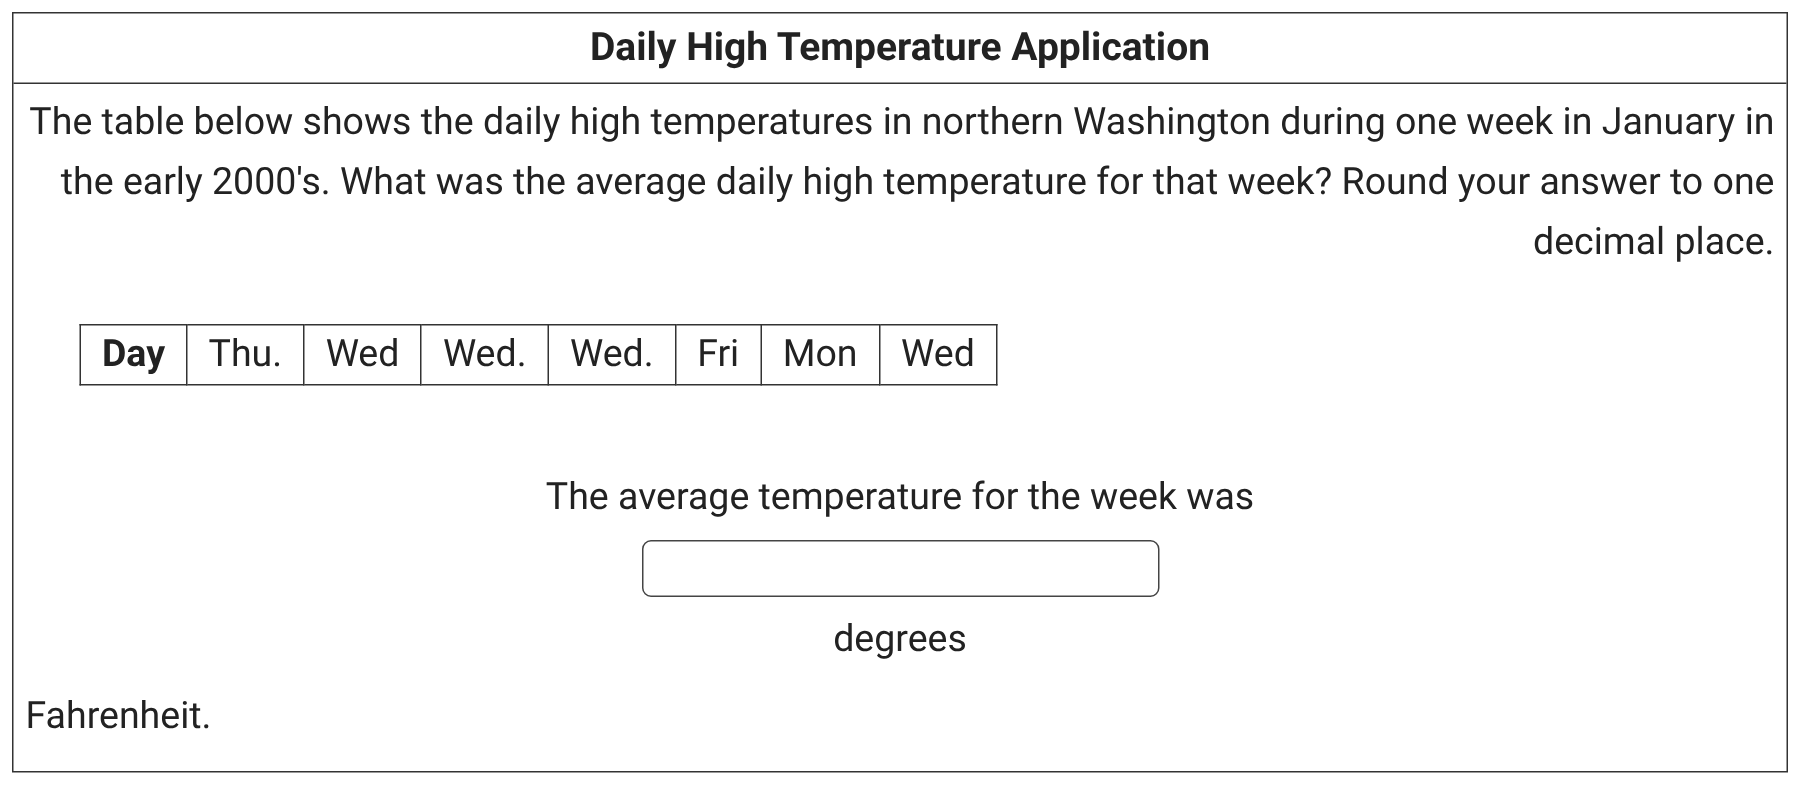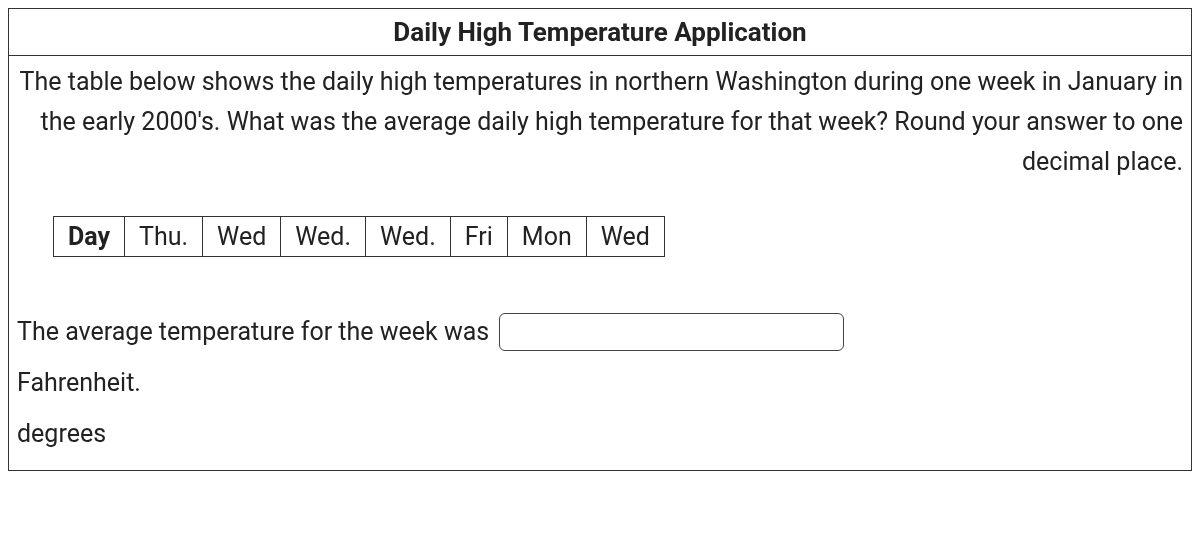--- a/index.html
+++ b/index.html
@@ -51,20 +51,21 @@
       font-weight: bold;
       text-align: center;
     }
     .answer-line {
       font-size: 25px;
       line-height: 1.8;
       display: flex;
       flex-wrap: wrap;
       align-items: center;
       gap: 6px;
+      flex-direction: column;
     }
     .answer-input {
       display: inline-block;
       width: 345px;
       height: 38px;
       border: 1.5px solid #444;
       border-radius: 6px;
       font-size: 22px;
       padding: 2px 8px;
       vertical-align: middle;
@@ -96,17 +97,17 @@
           <td>Mon</td>
           <td>Wed</td>
         </tr>
       </tbody>
         </table>
     </div>
 
     <div class="answer-line">
       <span>The average temperature for the week was</span>
       <input type="text" class="answer-input" value="" style="">
+      <span>degrees</span>
       <span style="width:100%">Fahrenheit.</span>
-      <span>degrees</span>
     </div>
   </div>
 </div>
 
 </body></html>

